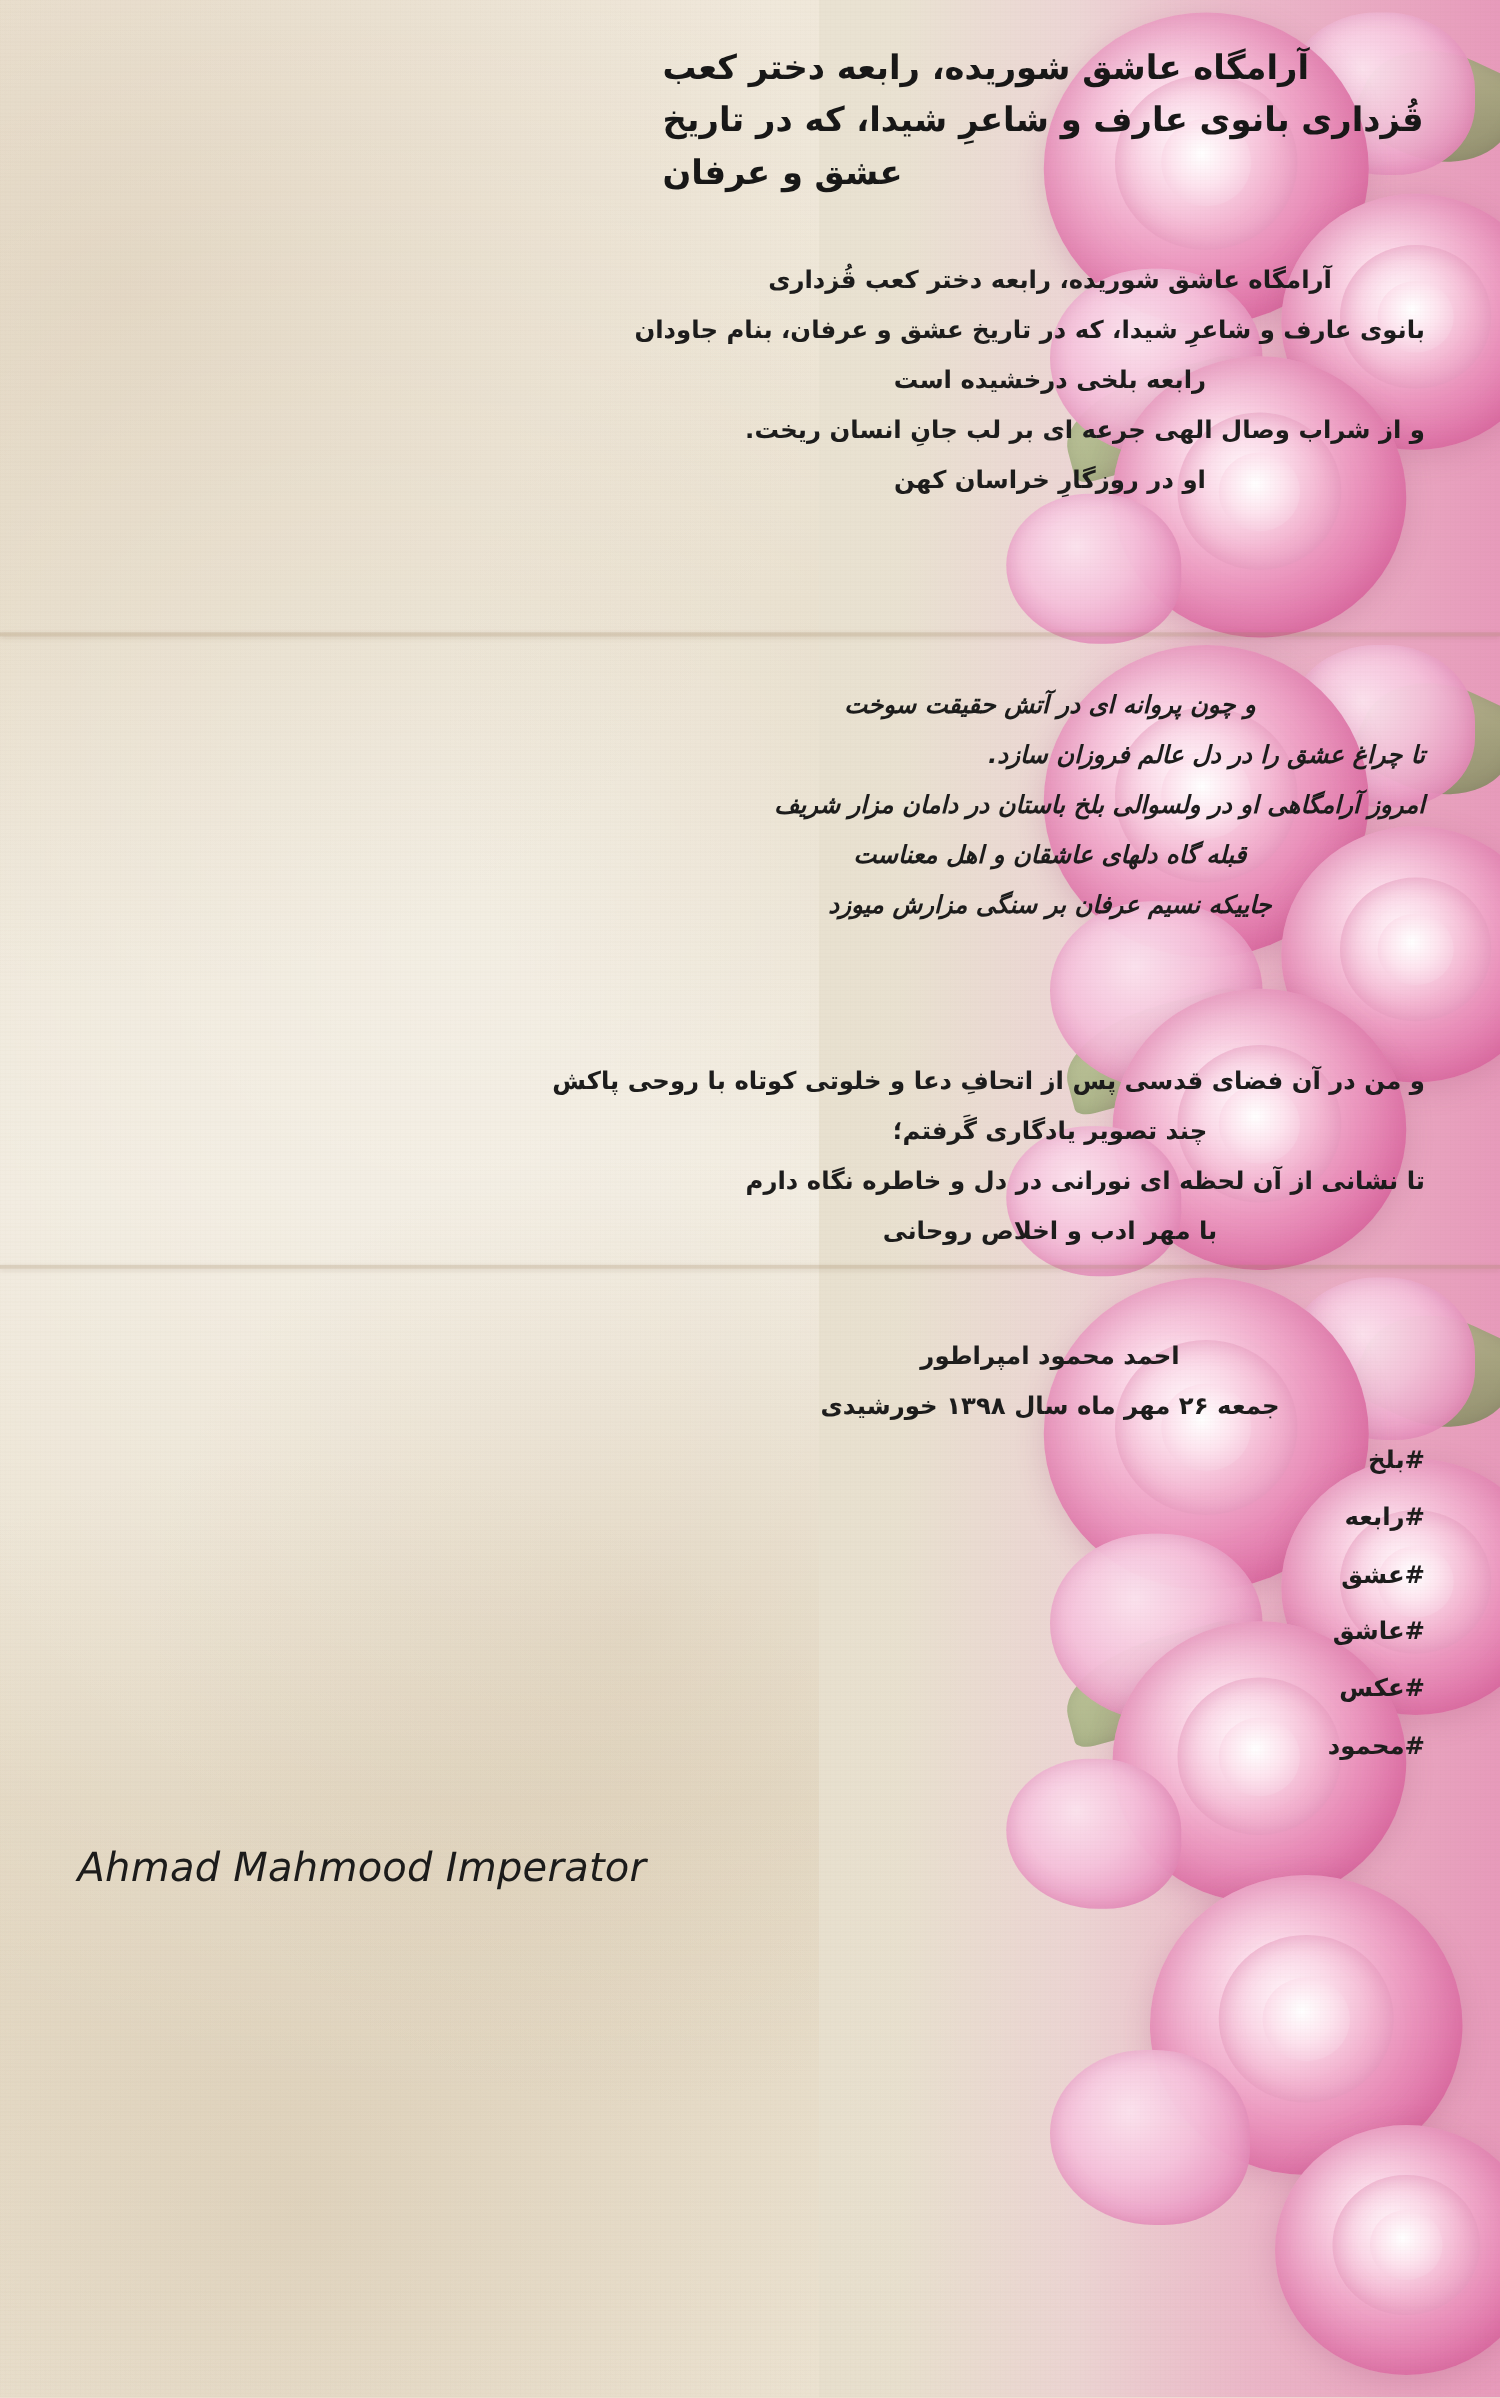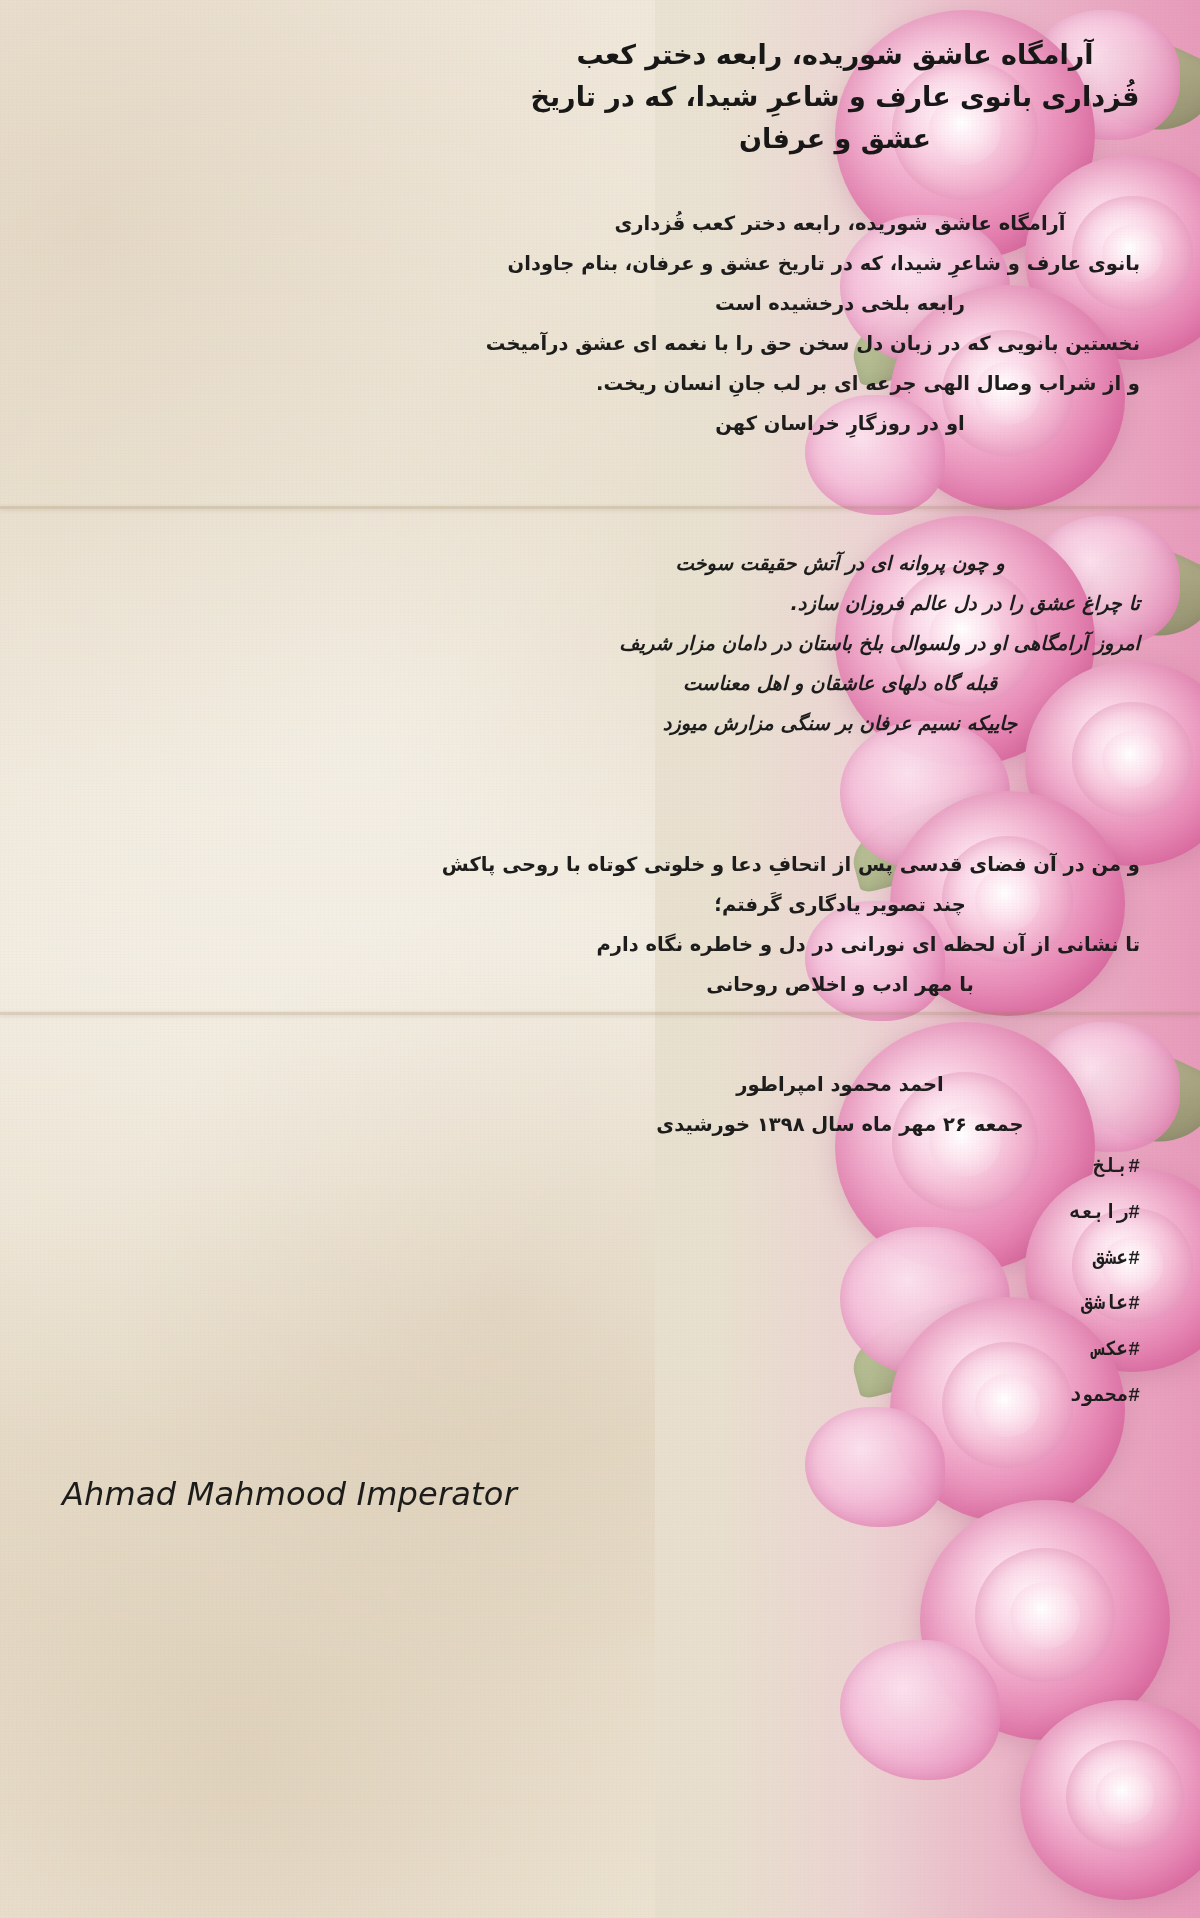--- a/index.html
+++ b/index.html
@@ -110,21 +110,21 @@
     right: 0;
     left: 0;
     padding: 0;
   }
 
   .title {
     position: absolute;
     top: 34px;
     right: 60px;
     width: 610px;
-    text-align: center;
+    text-align: left;
     font-weight: bold;
     font-size: 27px;
     line-height: 1.55;
     color: #171717;
     direction: rtl;
   }
 
   .block {
     position: absolute;
     right: 60px;
@@ -164,21 +164,21 @@
     right: 60px;
     top: 1145px;
     width: 600px;
     direction: rtl;
     text-align: right;
     font-size: 19.5px;
     font-weight: bold;
     line-height: 2.35;
     color: #1c1c1c;
   }
-  .tags .tag { display: block; font-family: Liberation Mono, monospace; }
+  .tags .tag { display: block; }
 
   .author-latin {
     position: absolute;
     left: 62px;
     top: 1475px;
     font-family: "DejaVu Sans", "Liberation Sans", sans-serif;
     font-style: italic;
     font-size: 32px;
     color: #1b1b1b;
     direction: ltr;
@@ -243,21 +243,20 @@
     <div class="title">
       <span class="ln">آرامگاه عاشق شوریده، رابعه دختر کعب قُزداری</span>
       <span class="ln">بانوی عارف و شاعرِ شیدا، که در تاریخ عشق و</span>
       <span class="ln">عرفان</span>
     </div>
 
     <div class="block b1">
       <span class="ln align-center">آرامگاه عاشق شوریده، رابعه دختر کعب قُزداری</span>
       <span class="ln align-right">بانوی عارف و شاعرِ شیدا، که در تاریخ عشق و عرفان، بنام جاودان</span>
       <span class="ln align-center">رابعه بلخی درخشیده است</span>
-      <span class="ln align-right">نخستین بانویی که در زبان دل سخن حق را با نغمه ای عشق درآمیخت</span>
       <span class="ln align-right">و از شراب وصال الهی جرعه ای بر لب جانِ انسان ریخت.</span>
       <span class="ln align-center">او در روزگارِ خراسان کهن</span>
     </div>
 
     <div class="block b2">
       <span class="ln align-center">و چون پروانه ای در آتش حقیقت سوخت</span>
       <span class="ln align-right">تا چراغ عشق را در دل عالم فروزان سازد.</span>
       <span class="ln align-right">امروز آرامگاهی او در ولسوالی بلخ باستان در دامان مزار شریف</span>
       <span class="ln align-center">قبله گاه دلهای عاشقان و اهل معناست</span>
       <span class="ln align-center">جاییکه نسیم عرفان بر سنگی مزارش میوزد</span>

